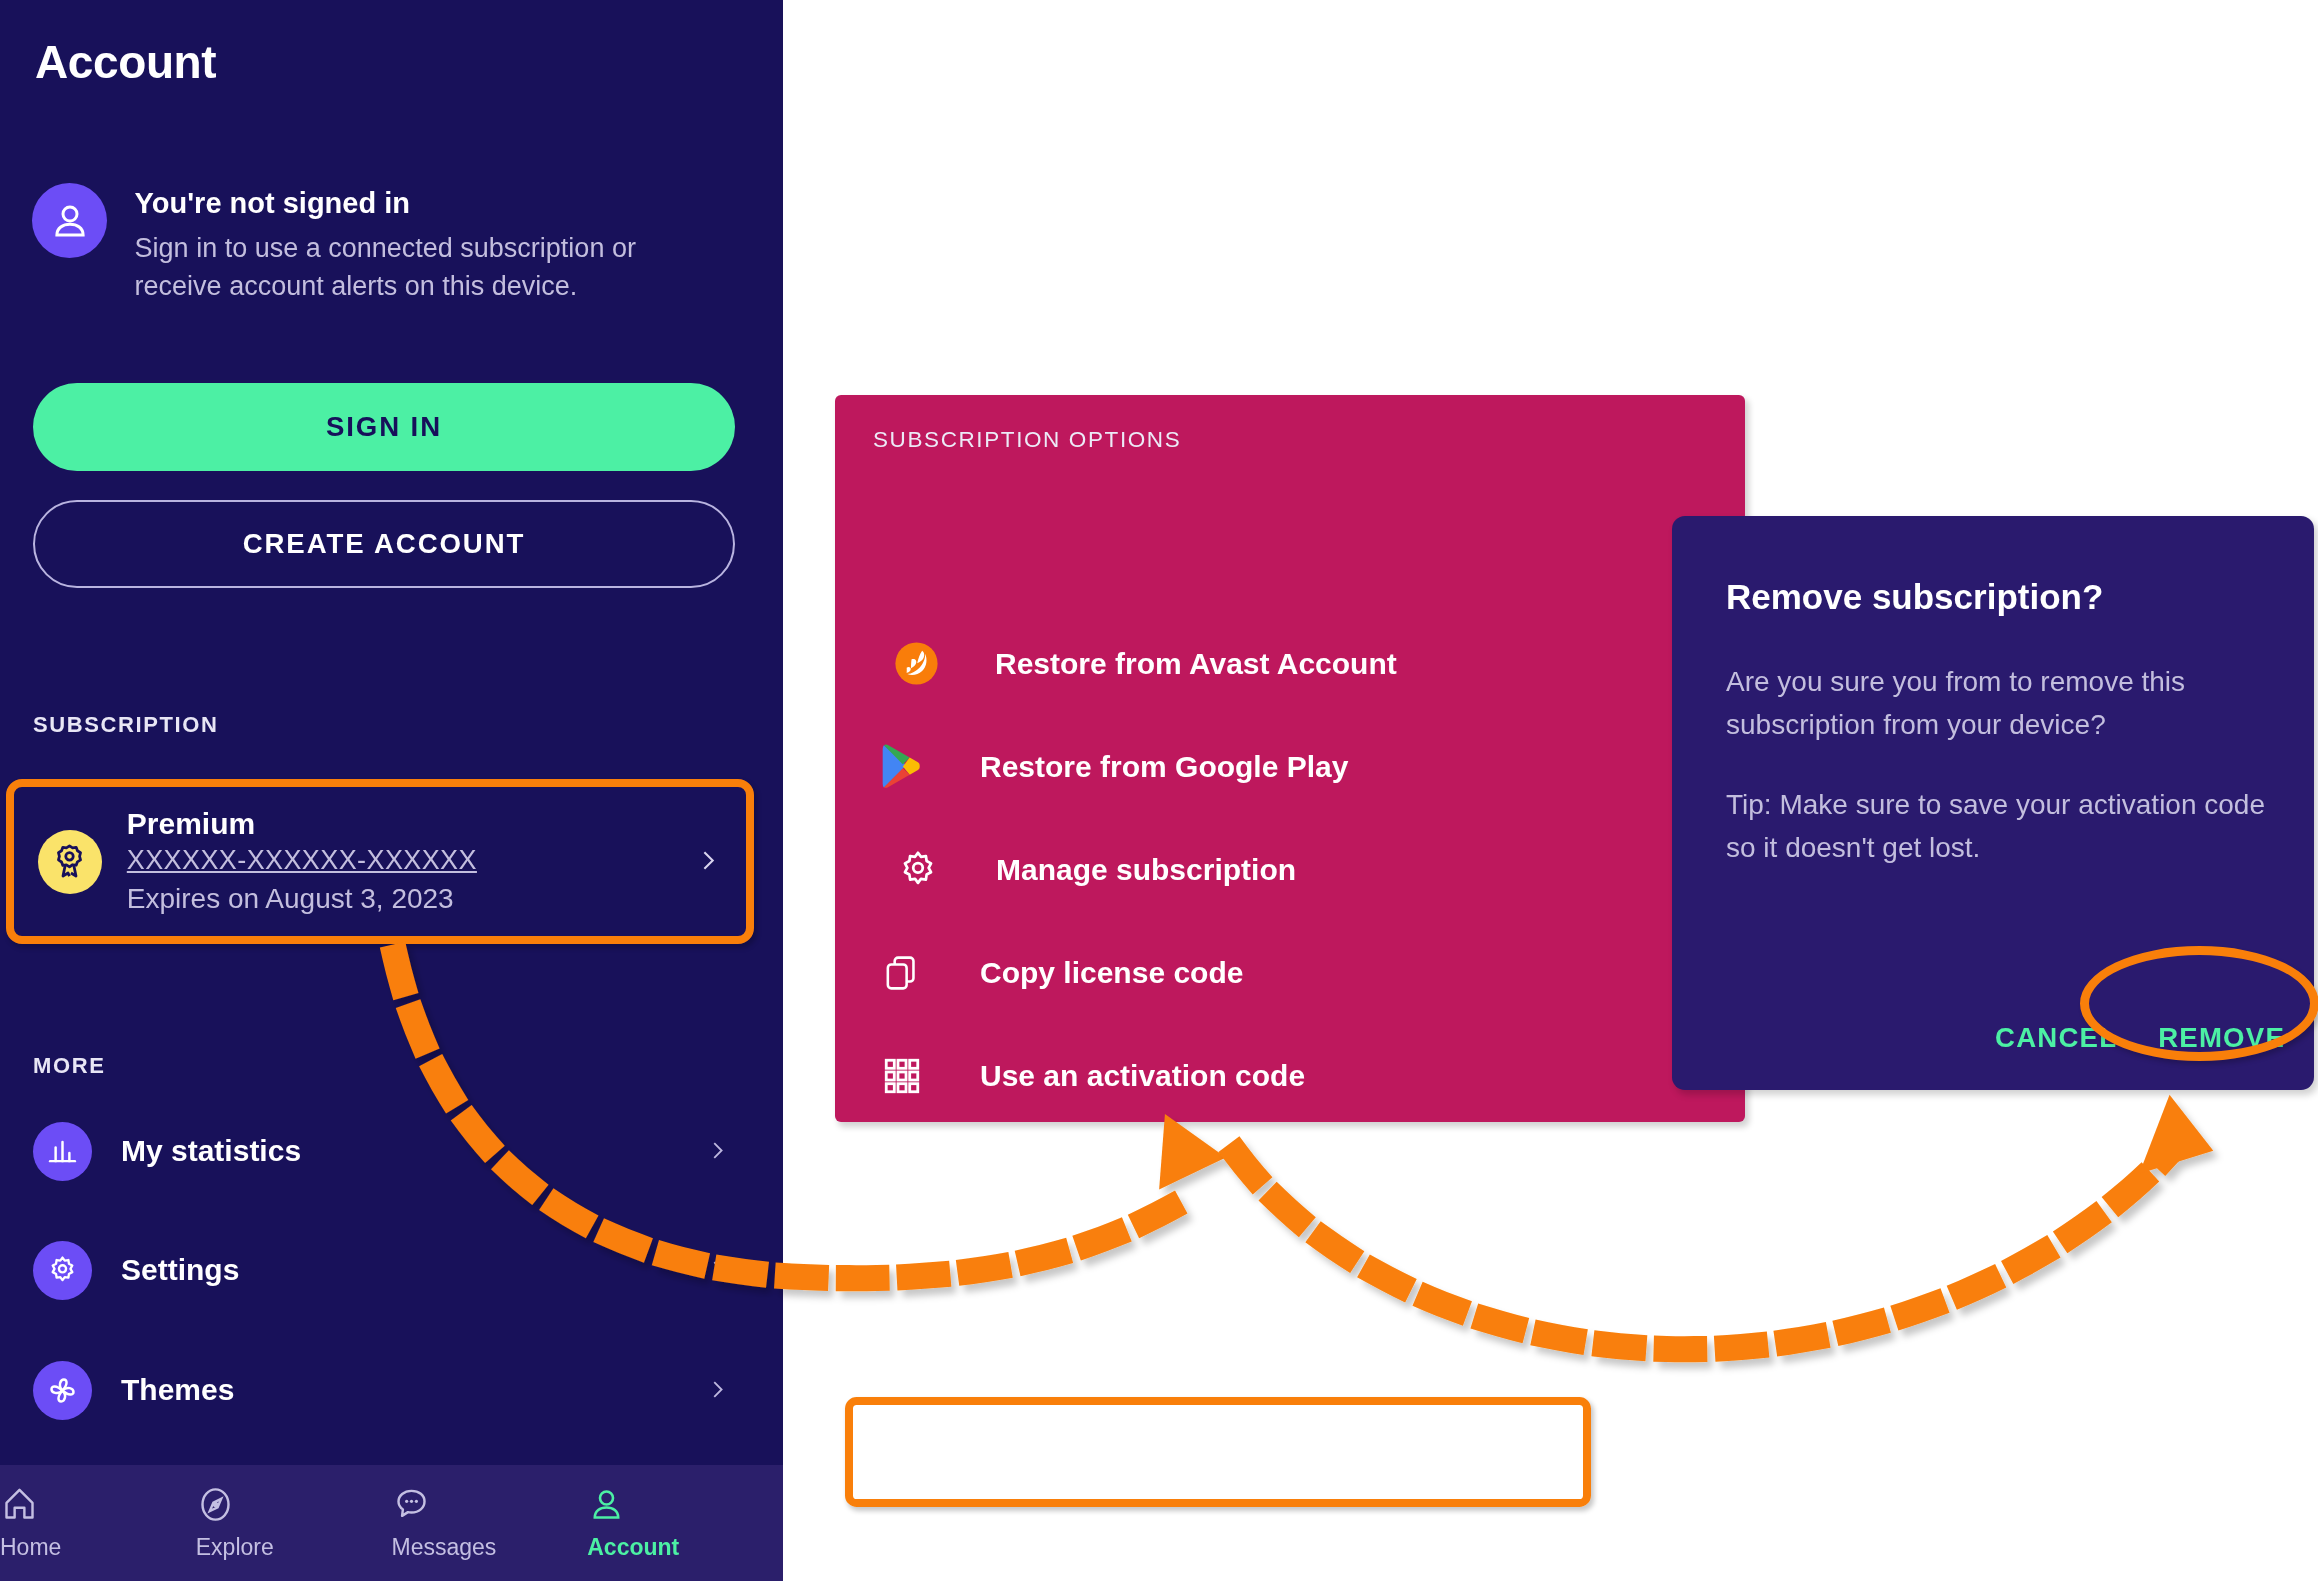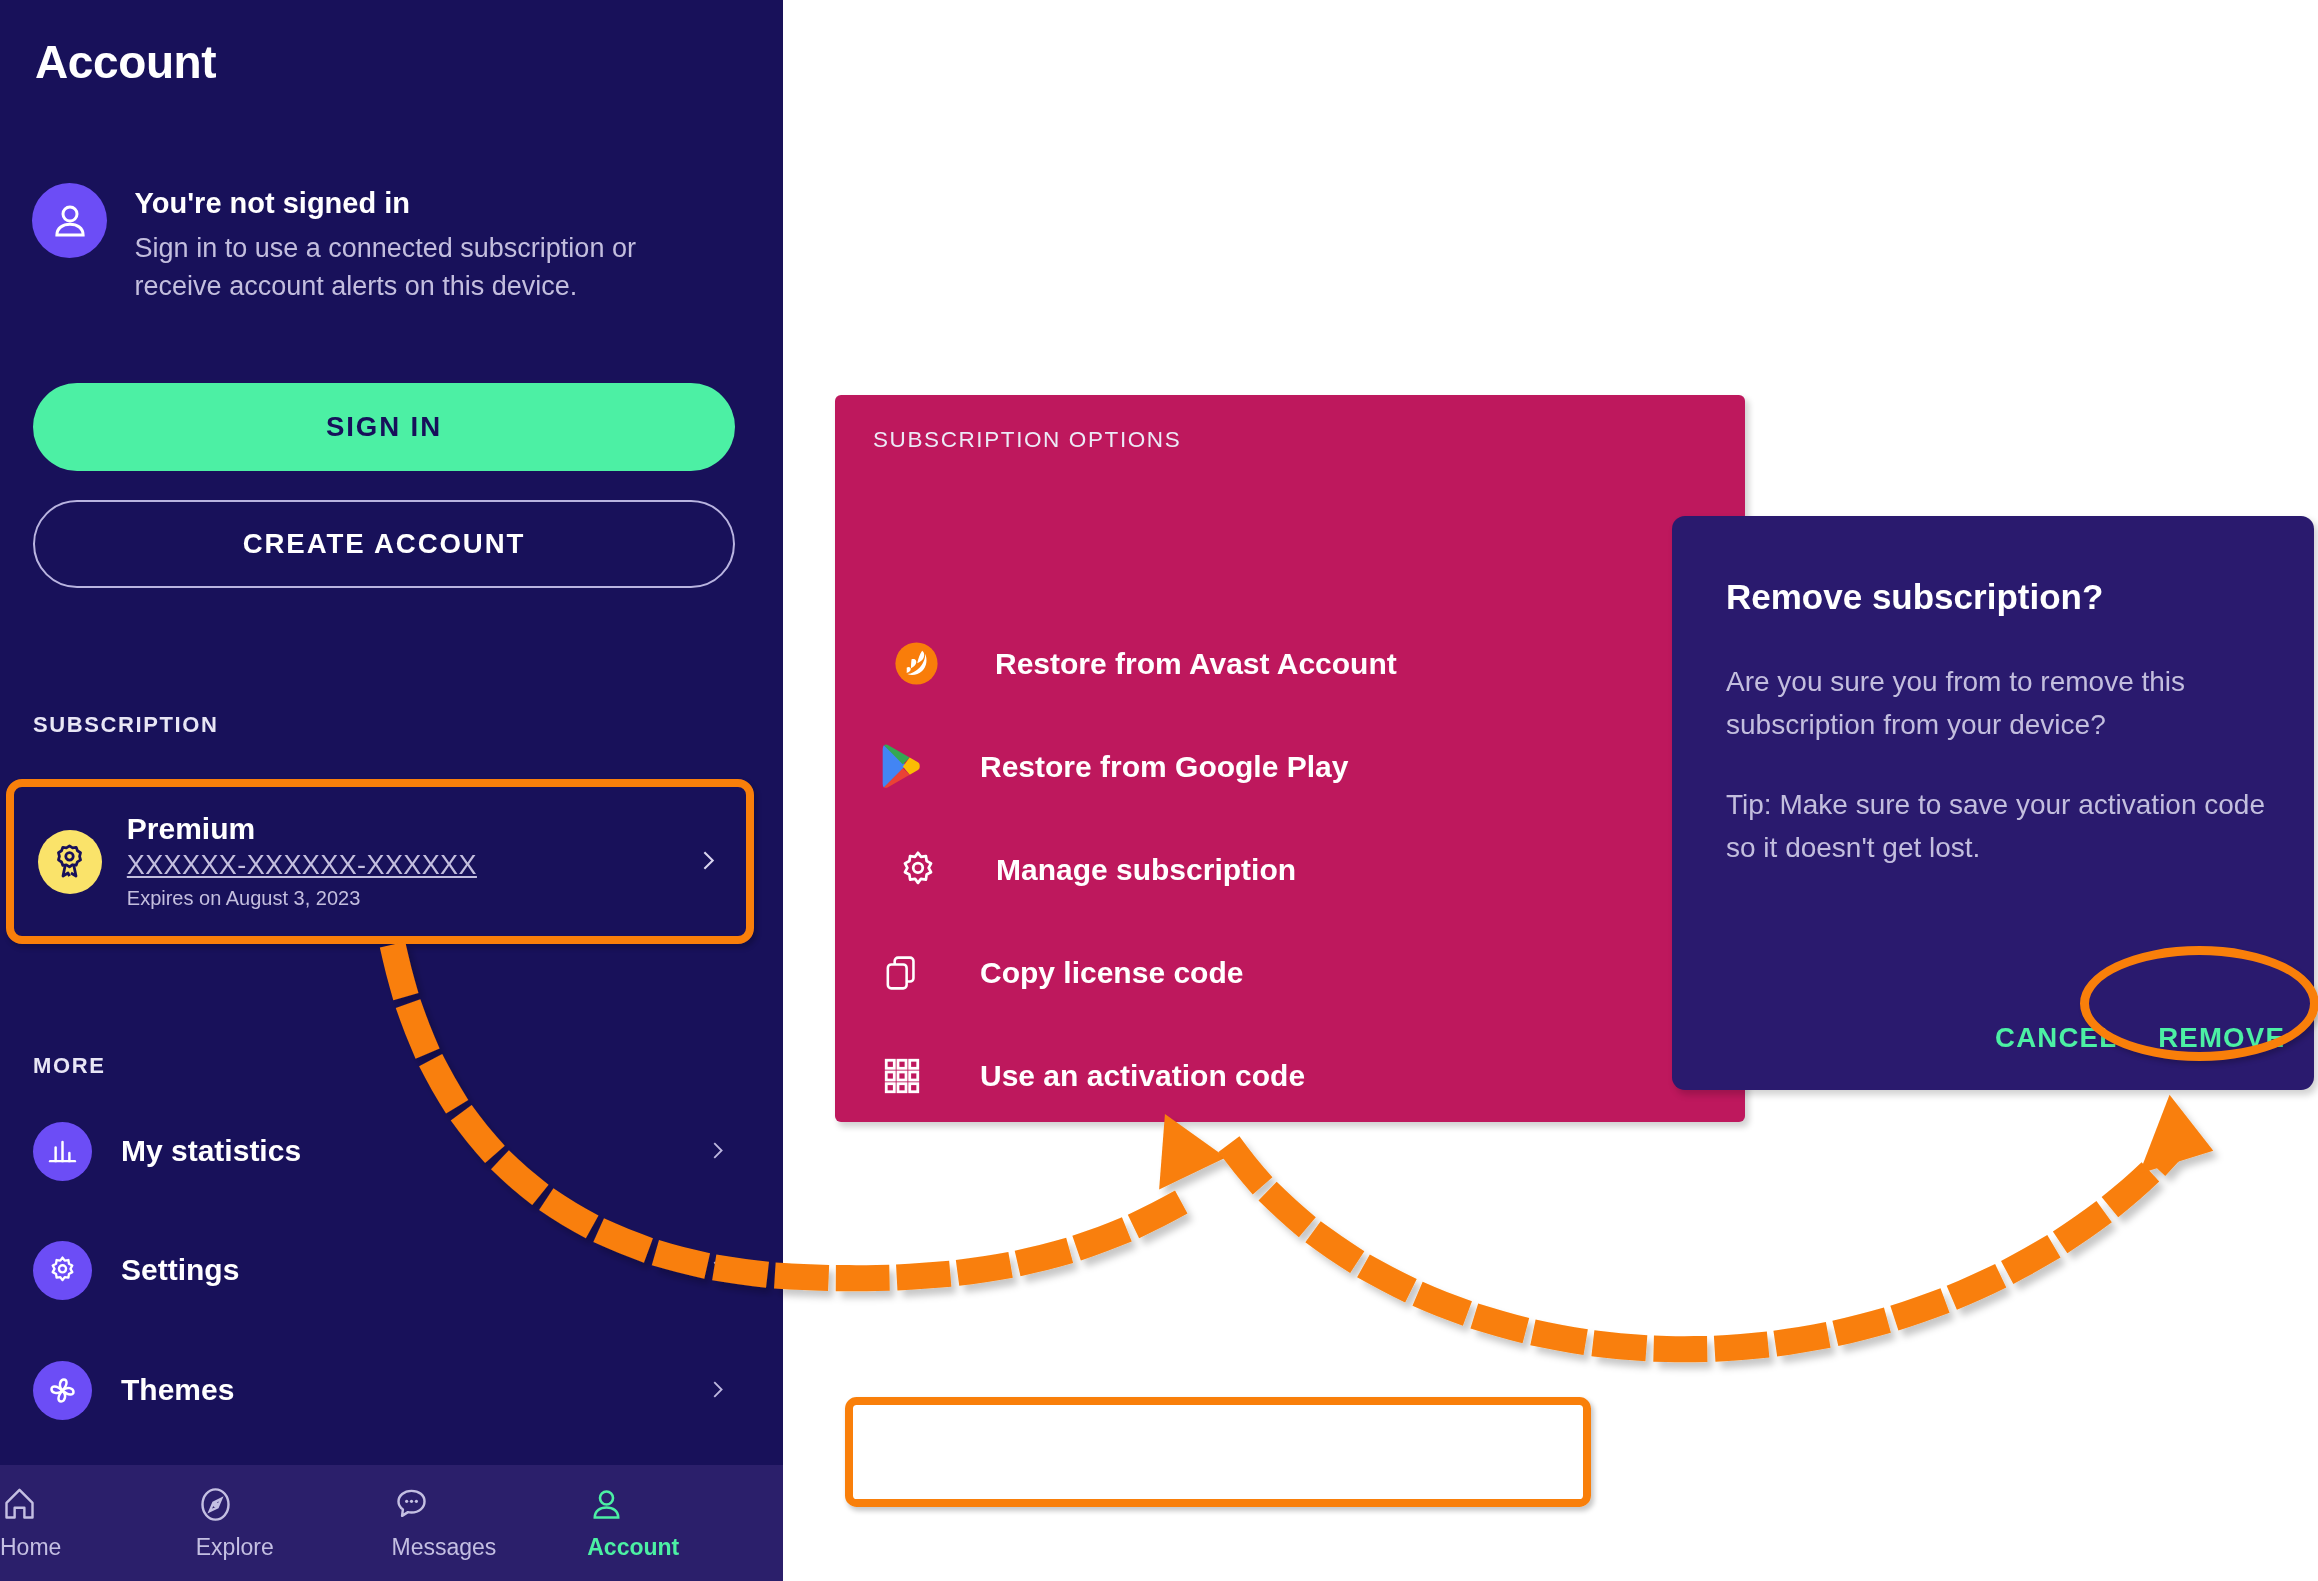--- a/index.html
+++ b/index.html
@@ -60,21 +60,21 @@
     position: absolute; left: 19px; top: 16px; width: 711px; height: 133px;
     display: flex; align-items: center; gap: 25px;
   }
   .badge-circle {
     width: 64px; height: 64px; border-radius: 50%; background: #fae36a; flex: none;
     display:flex; align-items:center; justify-content:center; margin-left: 13px;
   }
   .premium-texts { flex: 1; }
   .premium-name { font-size: 30px; font-weight: bold; color:#fff; line-height: 1.12; }
   .premium-code { font-size: 27px; color:#c3bede; line-height: 1.28; margin-top: 2.9px; letter-spacing: 0.4px; text-decoration: underline; }
-  .premium-exp { font-size: 20px; color:#c3bede; line-height: 1.28; margin-top: 2.9px; }
+  .premium-exp { font-size: 28px; color:#c3bede; line-height: 1.28; margin-top: 2.9px; }
   .chev { flex:none; color:#d8d4ee; margin-right: 16px; }
 
   
   .more-item {
     position: absolute; left: 33px; width: 702px; height: 80px;
     display: flex; align-items: center; gap: 29px;
   }
   .more-icon {
     width: 59px; height: 59px; border-radius: 50%; background:#6c4df6; flex:none;
     display:flex; align-items:center; justify-content:center;

